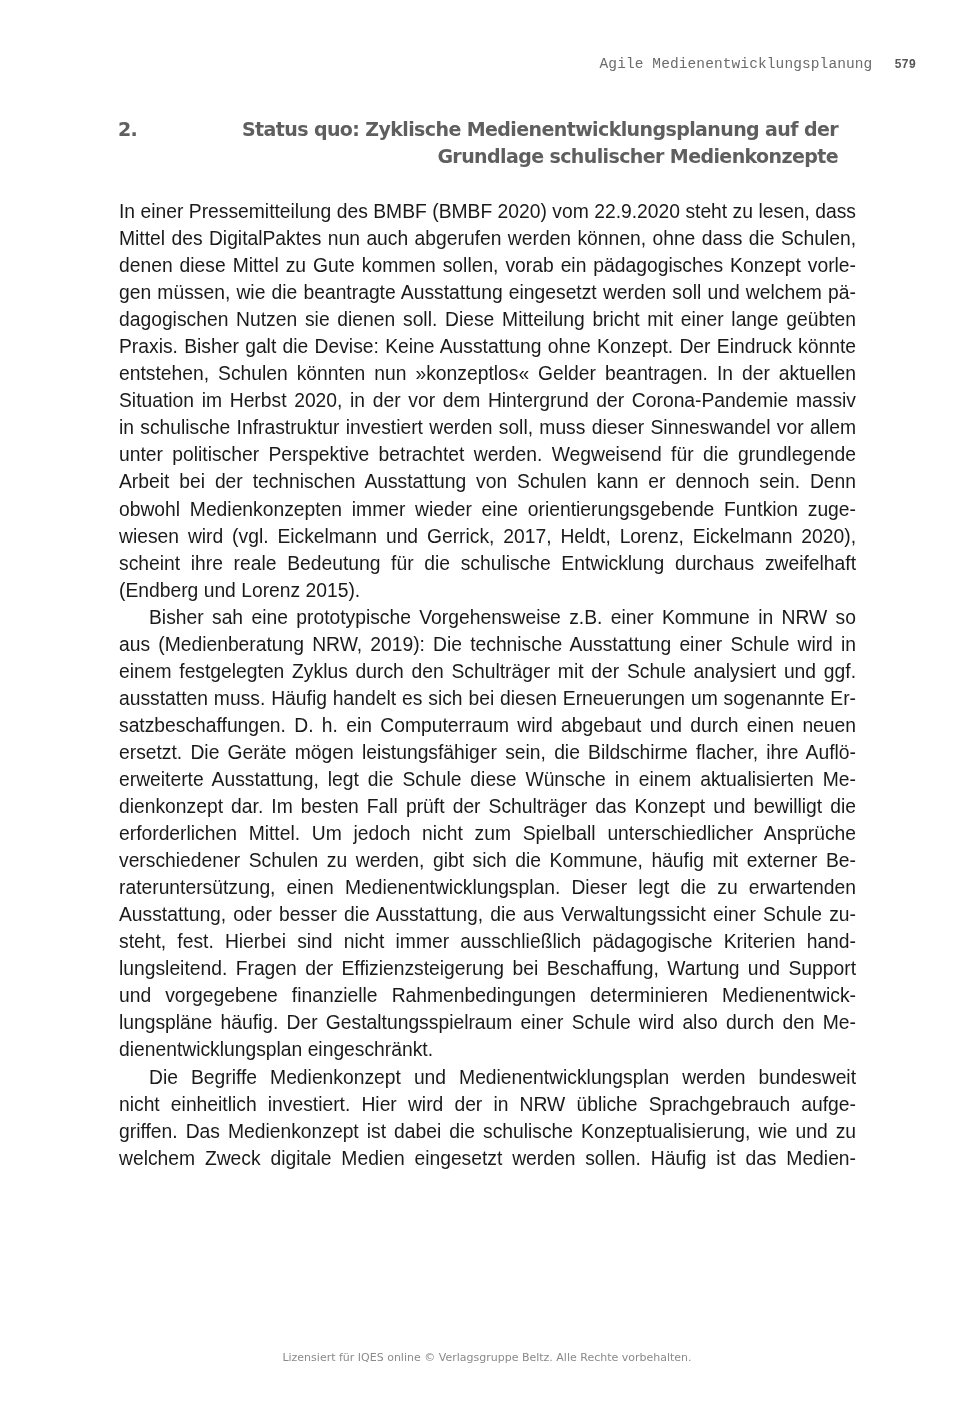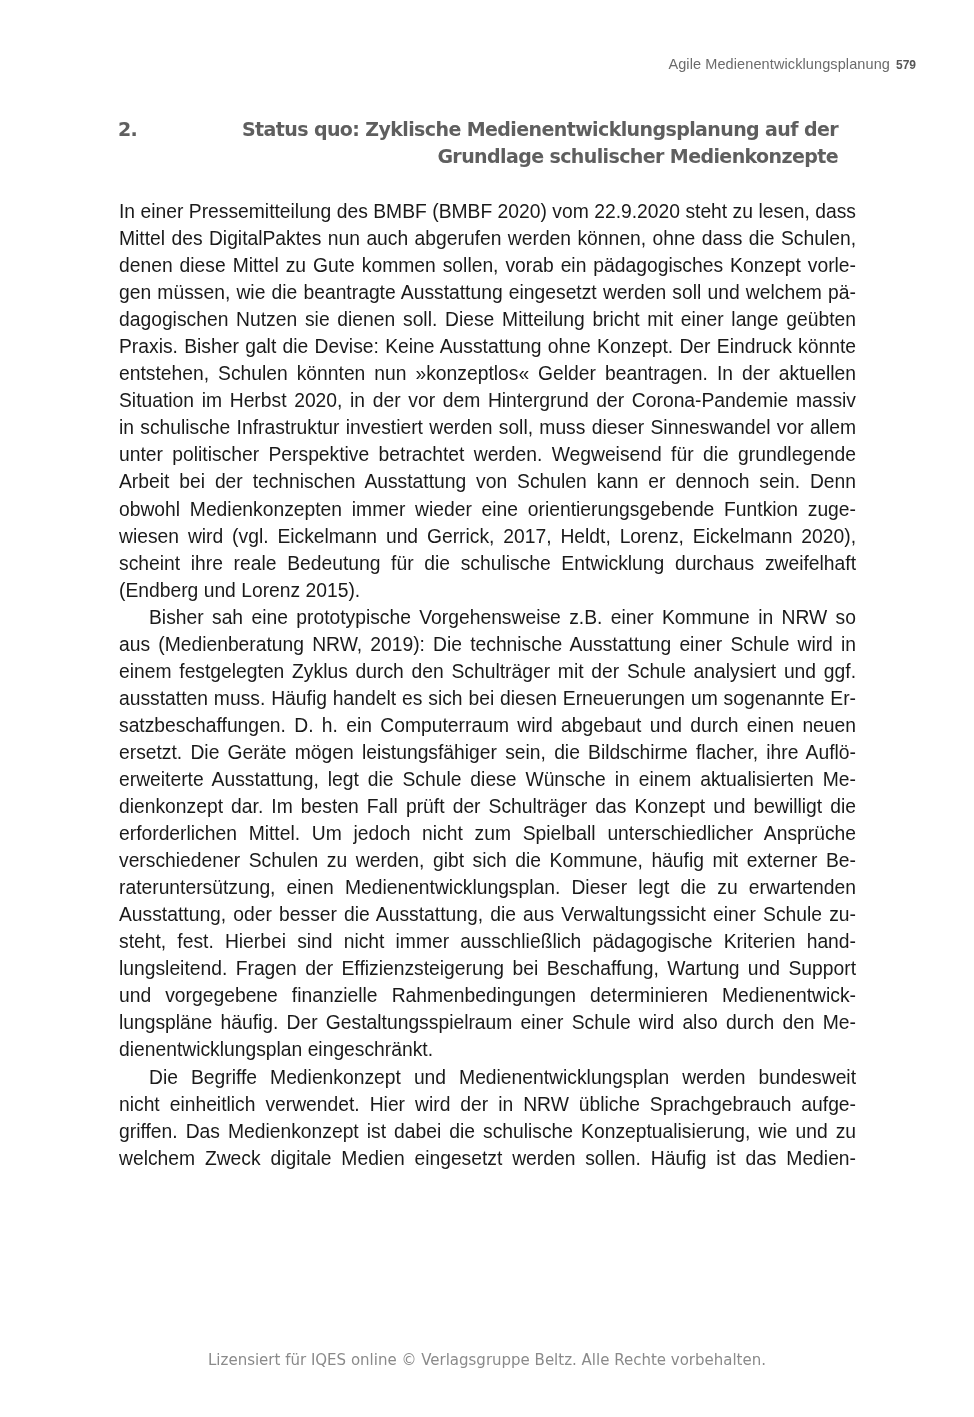--- a/index.html
+++ b/index.html
@@ -1,20 +1,20 @@
 <!DOCTYPE html>
 <html><head>
 <meta charset="utf-8">
 <style>
   html, body { margin: 0; padding: 0; background: #ffffff; }
   body { width: 974px; height: 1417px; position: relative; overflow: hidden; }
   .running-head {
     position: absolute; top: 56px; right: 58px;
-    display: flex; align-items: baseline; gap: 6px;
-    font-family: Liberation Sans, sans-serif; color: #6b6b6b;
+    display: flex; align-items: baseline; gap: 22px;
+    font-family: Liberation Mono, monospace; color: #6b6b6b;
   }
   .running-title { font-size: 14.5px; letter-spacing: 0.1px; }
   .page-num { font-size: 12px; font-weight: bold; color: #555; }
   .heading {
     position: absolute; left: 118px; top: 116px; width: 720px;
     font-family: "DejaVu Sans", sans-serif; font-weight: bold;
     color: #5f5f5f; font-size: 19px; line-height: 27px;
     letter-spacing: -0.6px;
   }
   .heading .num { position: absolute; left: 0; top: 0; }
@@ -25,21 +25,21 @@
     font-size: 19.3px; line-height: 27.05px;
   }
   .ln {
     display: block; white-space: nowrap; height: 27.05px;
     text-align: justify; text-align-last: justify;
   }
   .ln.last { text-align-last: left; }
   .ln.indent { padding-left: 30px; }
   .footer {
     position: absolute; top: 1351px; left: 0; width: 974px; text-align: center;
-    font-family: "DejaVu Sans", sans-serif; font-size: 15px; color: #8a8a8a;
+    font-family: "DejaVu Sans", sans-serif; font-size: 11px; color: #8a8a8a;
   }
 </style>
 </head>
 <body>
 
 <div class="running-head">
   <span class="running-title">Agile Medienentwicklungsplanung</span>
   <span class="page-num">579</span>
 </div>
 
@@ -81,19 +81,19 @@
       <span class="ln">rateruntersützung, einen Medienentwicklungsplan. Dieser legt die zu erwartenden</span>
       <span class="ln">Ausstattung, oder besser die Ausstattung, die aus Verwaltungssicht einer Schule zu-</span>
       <span class="ln">steht, fest. Hierbei sind nicht immer ausschließlich pädagogische Kriterien hand-</span>
       <span class="ln">lungsleitend. Fragen der Effizienzsteigerung bei Beschaffung, Wartung und Support</span>
       <span class="ln">und vorgegebene finanzielle Rahmenbedingungen determinieren Medienentwick-</span>
       <span class="ln">lungspläne häufig. Der Gestaltungsspielraum einer Schule wird also durch den Me-</span>
       <span class="ln last">dienentwicklungsplan eingeschränkt.</span>
     </div>
     <div>
       <span class="ln indent">Die Begriffe Medienkonzept und Medienentwicklungsplan werden bundesweit</span>
-      <span class="ln">nicht einheitlich verwendet. Hier wird der in NRW übliche Sprachgebrauch aufge-</span>
+      <span class="ln">nicht einheitlich investiert. Hier wird der in NRW übliche Sprachgebrauch aufge-</span>
       <span class="ln">griffen. Das Medienkonzept ist dabei die schulische Konzeptualisierung, wie und zu</span>
       <span class="ln">welchem Zweck digitale Medien eingesetzt werden sollen. Häufig ist das Medien-</span>
     </div>
   </div>
 
 <div class="footer">Lizensiert für IQES online © Verlagsgruppe Beltz. Alle Rechte vorbehalten.</div>
 
 </body></html>

